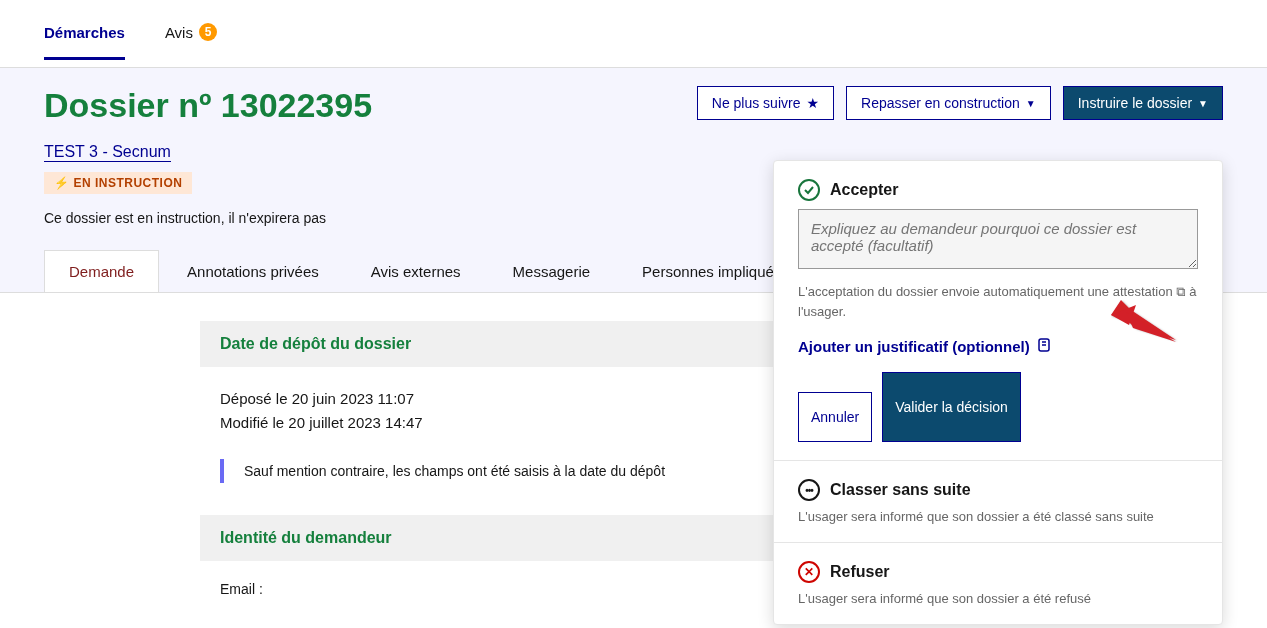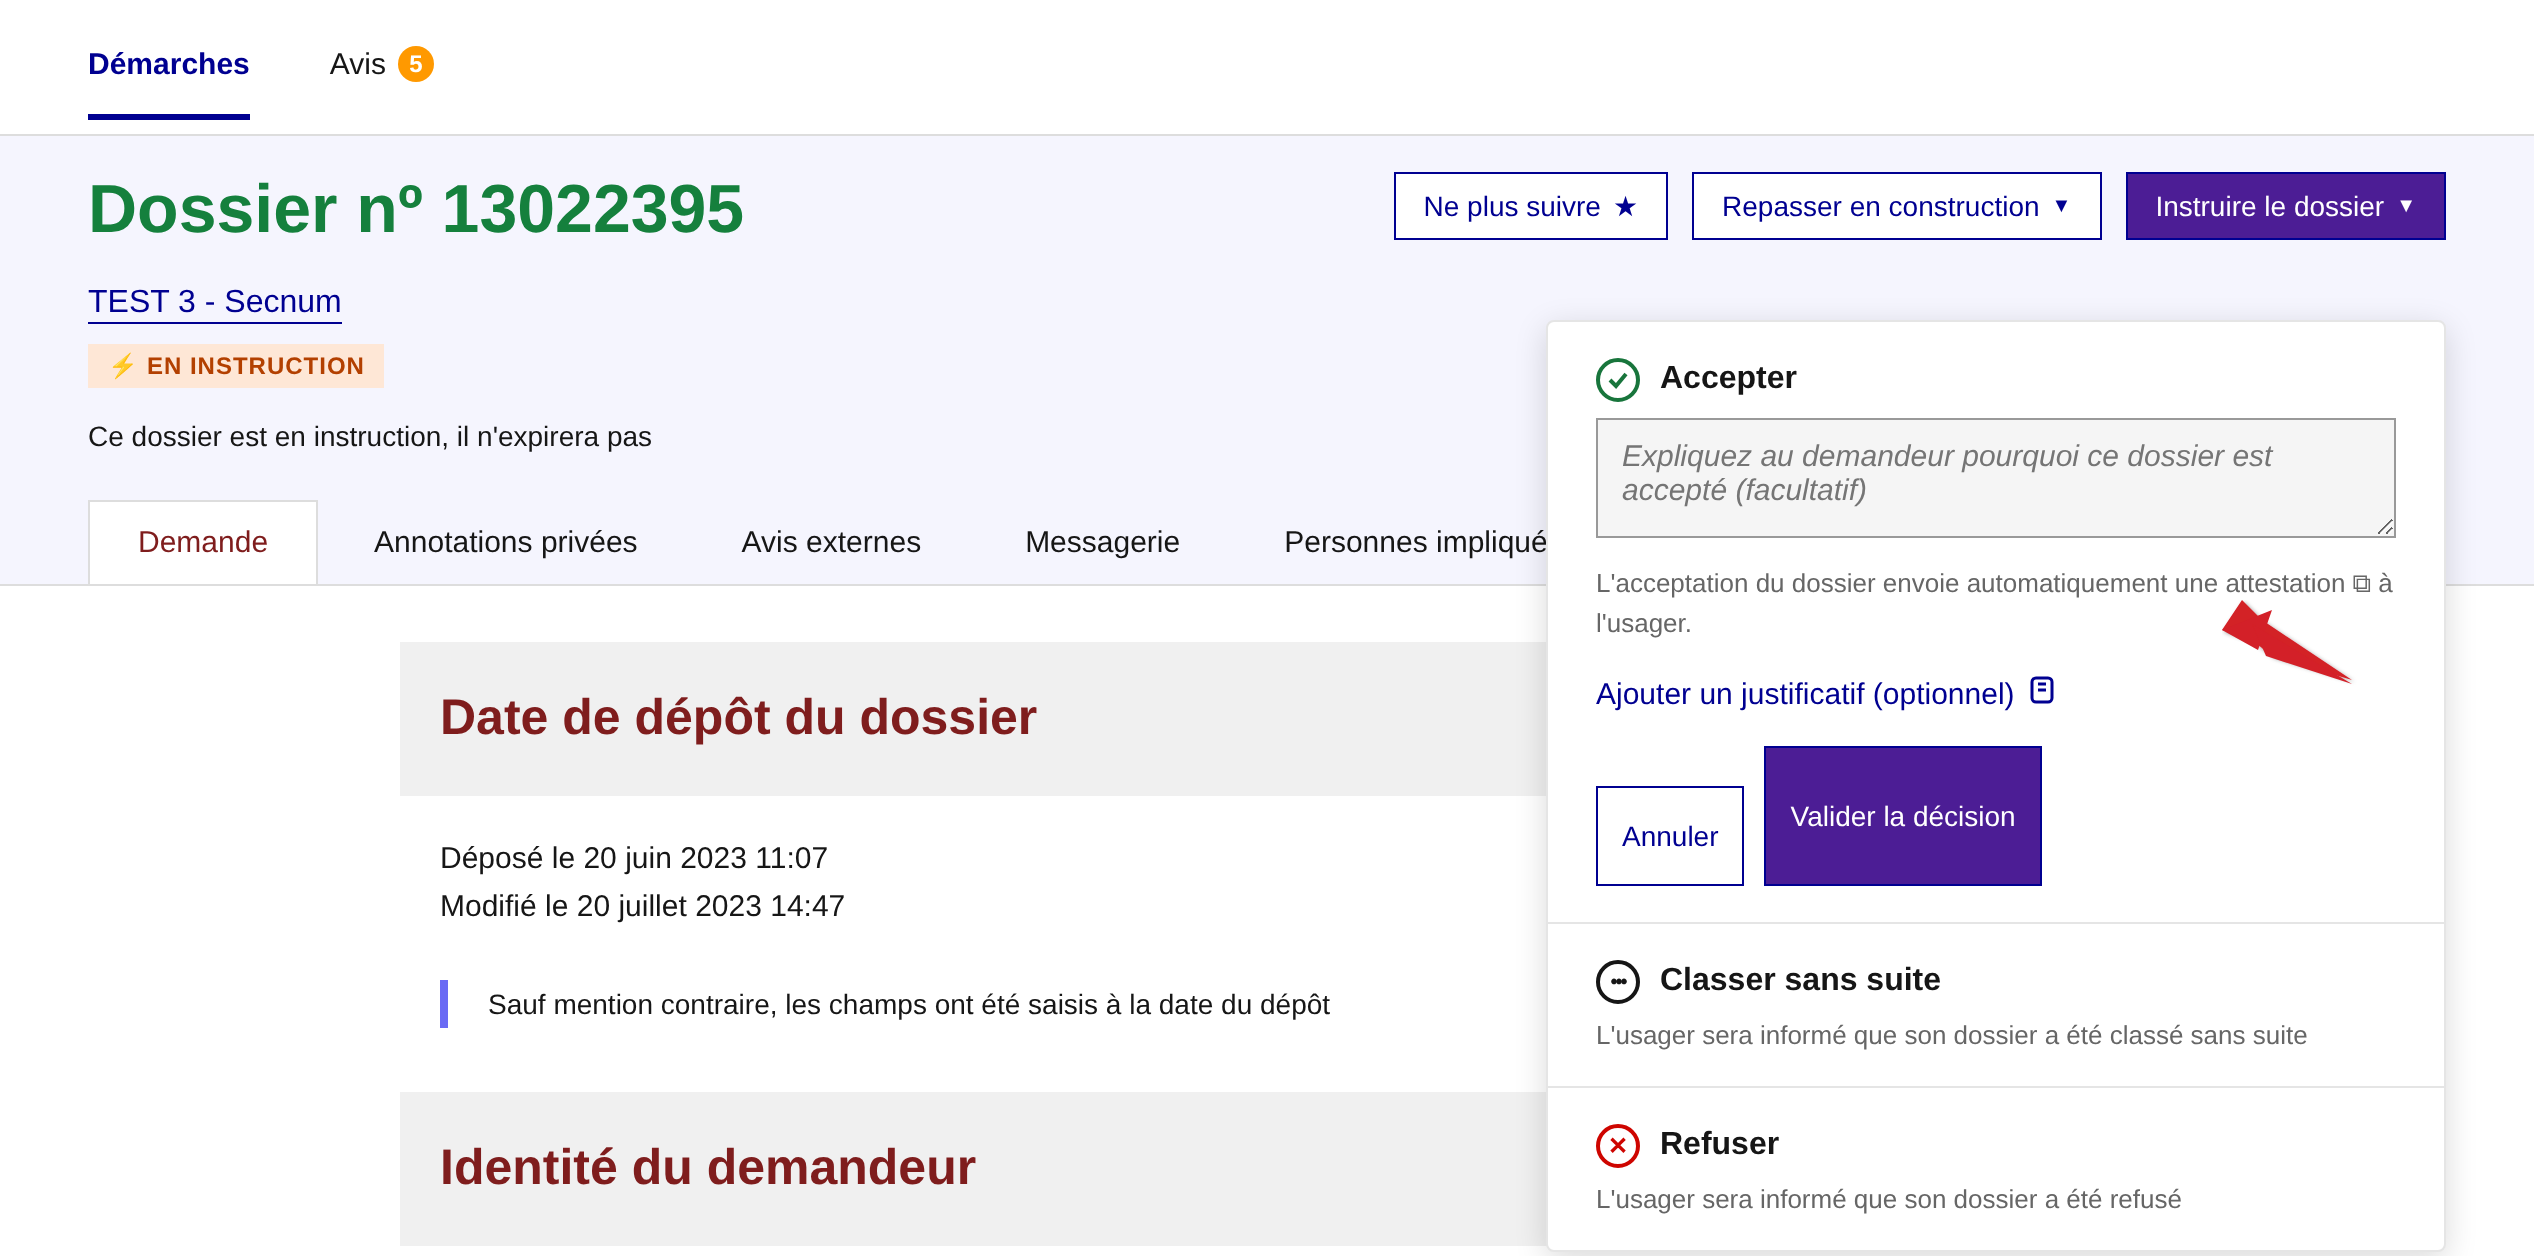--- a/index.html
+++ b/index.html
@@ -13,42 +13,42 @@
     .main-area { background: #f5f5fe; padding: 18px 44px 0 44px; position: relative; }
     .header-row { display: flex; justify-content: space-between; align-items: flex-start; }
     .title-block h1 { font-size: 34px; font-weight: 700; color: #15803d; margin-bottom: 18px; }
     .procedure-link { color: #000091; font-size: 16px; border-bottom: 1px solid #000091; cursor: pointer; display: inline-block; margin-bottom: 10px; }
     .status-tag { background: #fee7d6; color: #b34000; padding: 4px 10px; font-size: 12px; font-weight: 700; letter-spacing: 0.5px; display: inline-flex; align-items: center; gap: 4px; }
     .meta-text { color: #161616; font-size: 14px; margin-top: 16px; margin-bottom: 24px; }
     
     .action-buttons { display: flex; gap: 12px; }
     .btn { padding: 8px 14px; font-size: 14px; cursor: pointer; display: inline-flex; align-items: center; gap: 6px; border: 1px solid; }
     .btn-outline-blue { background: #fff; border-color: #000091; color: #000091; }
-    .btn-solid-blue { background: #4c1d95; border-color: #000091; color: #fff; }
+    .btn-solid-blue { background: #0c4a6e; border-color: #000091; color: #fff; }
     .btn-outline-blue.sm { padding: 16px 12px; margin-top: 20px; }
     .btn-solid-blue.sm { padding: 6px 12px; }
     
     .tabs { display: flex; gap: 4px; }
     .tab { padding: 12px 24px; font-size: 15px; color: #161616; cursor: pointer; background: transparent; border: none; }
     .tab.active { background: #fff; color: #7f1d1d; border: 1px solid #ddd; border-bottom: none; font-weight: 500; text-align: center; }
     
     .content-body { background: #fff; padding: 28px 0 40px 200px; border-top: 1px solid #ddd; }
-    .section-header { background: #f0f0f0; padding: 24px 20px; font-size: 25px; font-weight: 700; color: #7f1d1d; margin-bottom: 20px; max-width: 780px; }
+    .section-header { background: #f0f0f0; padding: 14px 20px; font-size: 16px; font-weight: 700; color: #15803d; margin-bottom: 20px; max-width: 780px; }
     .field-text { padding: 0 20px; font-size: 15px; line-height: 1.6; color: #161616; }
     .notice-bar { border-left: 4px solid #6a6af4; padding: 4px 0 4px 20px; margin: 24px 0 32px 20px; font-size: 14px; color: #161616; }
     .label-field { padding: 0 20px; font-size: 14px; color: #161616; }
     
     .popover { position: absolute; top: 92px; right: 44px; width: 450px; background: #fff; box-shadow: 0 4px 16px rgba(0,0,0,0.15); border: 1px solid #e5e5e5; border-radius: 4px; }
     .popover-section { padding: 18px 24px; border-bottom: 1px solid #e5e5e5; }
     .popover-section:last-child { border-bottom: none; }
     .decision-title { display: flex; align-items: center; gap: 10px; font-size: 16px; font-weight: 700; color: #161616; margin-bottom: 8px; }
     .decision-desc { font-size: 13px; color: #666; margin-bottom: 14px; }
     .decision-textarea { width: 100%; min-height: 60px; border: 1px solid #999; background: #f5f5f5; padding: 10px 12px; font-size: 15px; font-style: italic; color: #666; resize: vertical; font-family: inherit; }
     .decision-info { font-size: 13px; color: #666; margin: 10px 0 16px 0; line-height: 1.5; }
-    .add-attachment { color: #000091; font-size: 15px; font-weight: 400; display: inline-flex; align-items: center; gap: 6px; cursor: pointer; margin-bottom: 16px; }
+    .add-attachment { color: #000091; font-size: 15px; font-weight: 700; display: inline-flex; align-items: center; gap: 6px; cursor: pointer; margin-bottom: 16px; }
     .decision-actions { display: flex; gap: 10px; }
     .icon-circle { width: 22px; height: 22px; border: 2px solid; border-radius: 50%; display: inline-flex; align-items: center; justify-content: center; flex-shrink: 0; }
     .icon-check { color: #18753c; border-color: #18753c; }
     .icon-dots { color: #161616; border-color: #161616; font-size: 10px; letter-spacing: -1px; }
     .icon-x { color: #ce0500; border-color: #ce0500; font-size: 12px; font-weight: 700; }
     
     .arrow-shape { position: absolute; top: 232px; right: 86px; pointer-events: none; }
     
     .star-icon { color: #000091; }
     .caret { font-size: 10px; }

